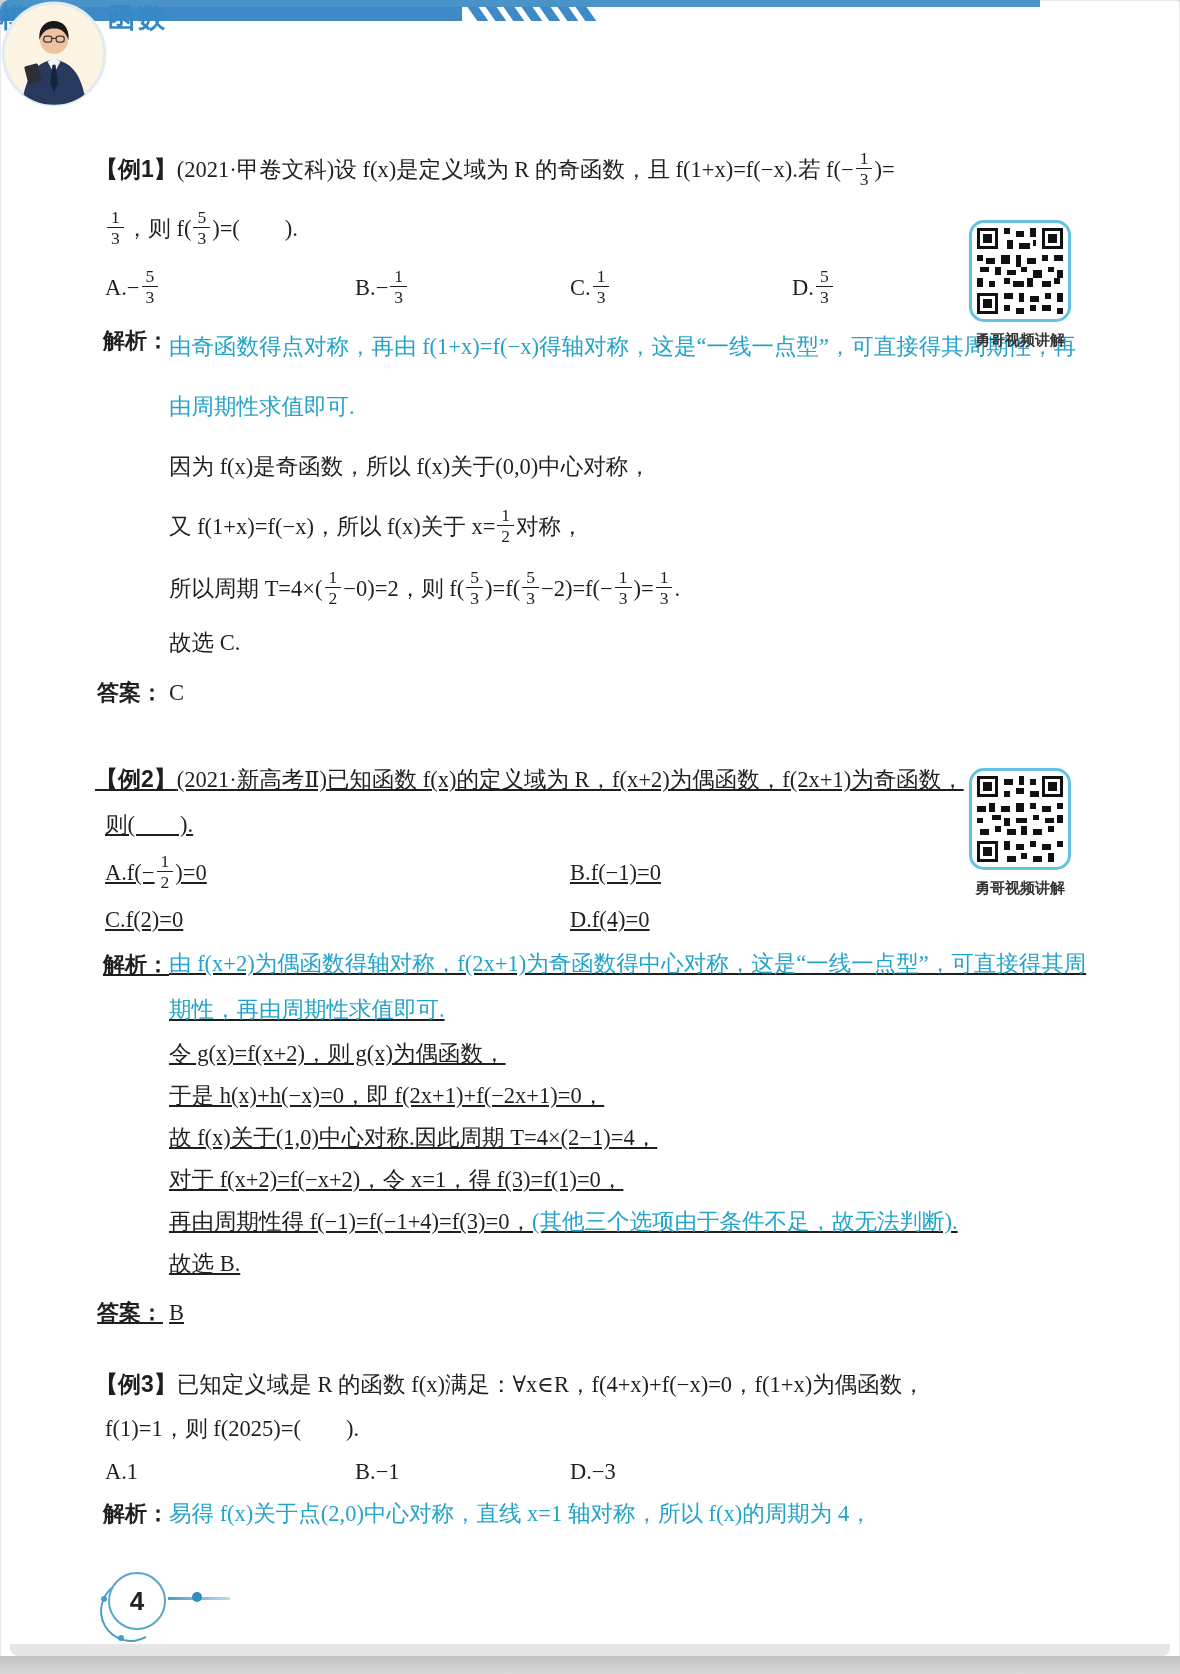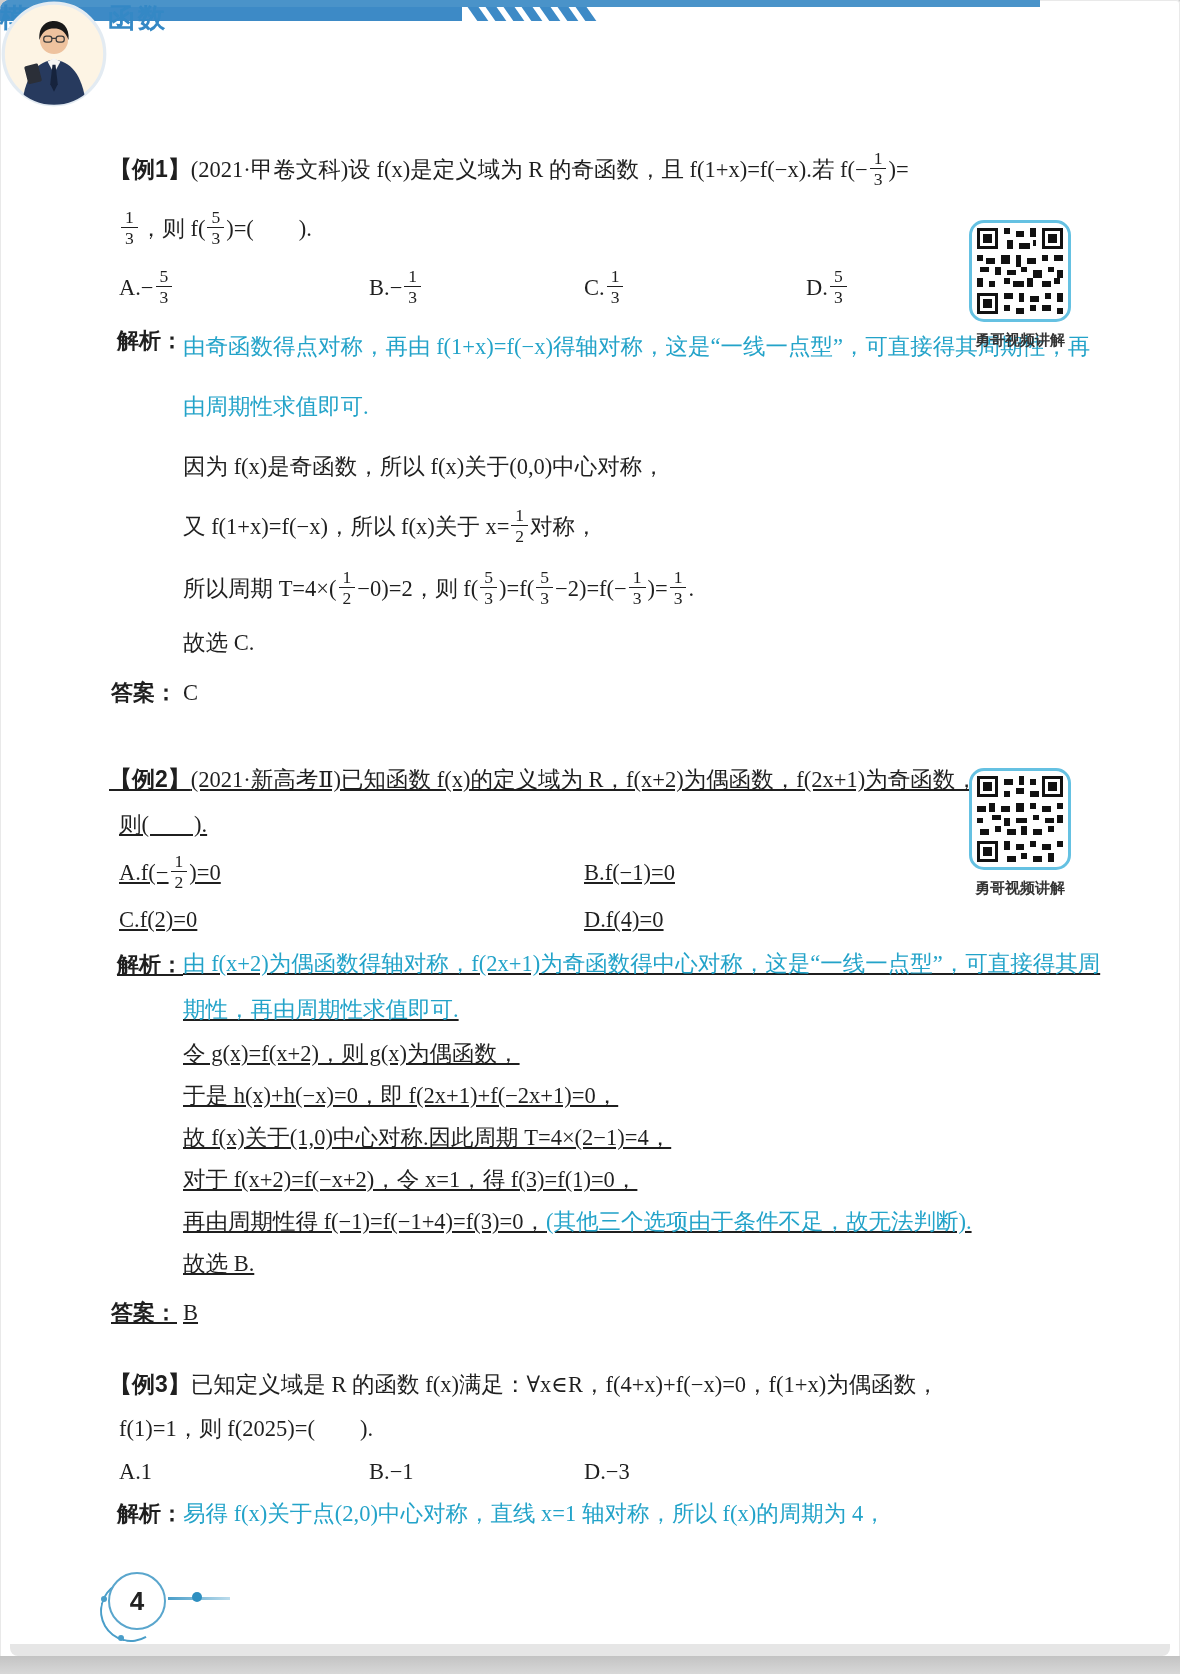--- a/index.html
+++ b/index.html
@@ -10,21 +10,21 @@
   .band-main{position:absolute;left:0;top:86;width:462px;height:21px;background:#3d8ac6;}
   .slash{position:absolute;top:86;width:11px;height:21px;background:#3d8ac6;transform:skewX(35deg);}
   .band-under{position:absolute;left:588;top:99;width:272px;height:8px;background:#3d8ac6;}
   .band-step{position:absolute;left:860;top:88;width:173px;height:19px;background:#3d8ac6;
              clip-path:polygon(0 100%,16px 0,100% 0,100% 100%);}
   .band-thin{position:absolute;left:0;top:113;width:1040px;height:7px;background:#4a93c9;}
   .module-title{position:absolute;left:650;top:54;font-family:"Liberation Sans",sans-serif;
                 font-weight:700;font-size:27px;letter-spacing:3px;color:#3488c5;}
   .avatar{position:absolute;left:985;top:26;width:108px;height:108px;z-index:3;}
   
-  .content{position:absolute;left:109px;top:140px;width:992px;font-size:22.5px;}
+  .content{position:absolute;left:95px;top:140px;width:992px;font-size:22.5px;}
   .example{margin:0;}
   .ex1{margin-bottom:40px;} .ex2{margin-bottom:26px;text-decoration:underline;}
   .p{margin:0;}
   .lh42{line-height:42px}.lh44{line-height:44px}.lh46{line-height:46px}.lh48{line-height:60px}
   .lh52{line-height:52px}.lh58{line-height:58px}
   .lh60{line-height:60px}.lh64{line-height:64px}
   .ex-label{font-family:"Liberation Sans",sans-serif;font-weight:700;font-size:23px;}
   .indent{padding-left:10px;}
   .opts4{display:grid;grid-template-columns:250px 215px 222px 1fr;padding-left:10px;}
   .opts2{display:grid;grid-template-columns:465px 1fr;padding-left:10px;}

